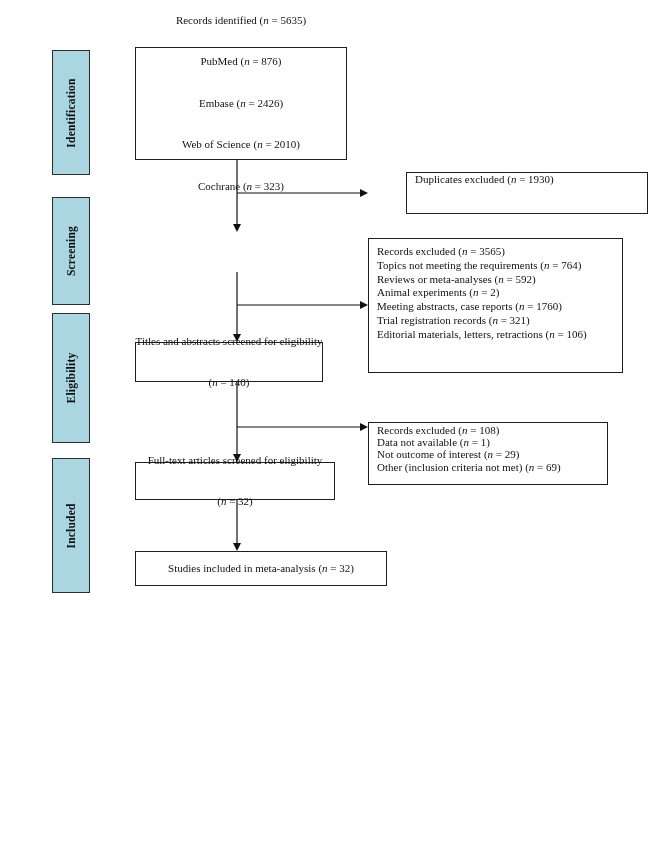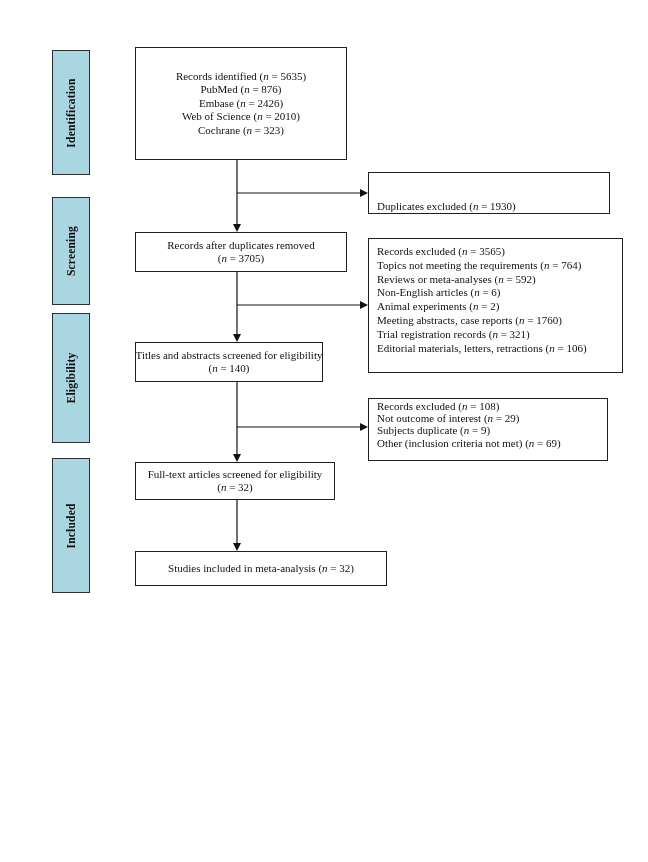--- a/index.html
+++ b/index.html
@@ -37,40 +37,43 @@
     letter-spacing: 0.2px;
   }
   .flow {
     display: flex;
     flex-direction: column;
     align-items: center;
     justify-content: center;
     text-align: center;
     font-size: 11px;
     line-height: 13.5px;
+    gap: 28px;
   }
   .flow .line { white-space: nowrap; }
   .excl {
     font-size: 11px;
     text-align: left;
   }
   .excl .line { white-space: nowrap; }
   .excl-single {
     display: flex;
-    align-items: flex-end;
+    align-items: flex-start;
     padding-left: 8px;
     line-height: 13px;
+    margin-left: 38px;
   }
   .excl-multi-lg {
     padding: 6px 6px 16px 8px;
     line-height: 13.8px;
   }
   .excl-multi-sm {
     padding: 1px 6px 0 8px;
     line-height: 12.2px;
+    margin-top: 24px;
   }
   .connectors {
     position: absolute;
     left: 0;
     top: 0;
     pointer-events: none;
   }
 </style>
 </head>
 <body>
@@ -106,24 +109,20 @@
   </div>
 
   <div class="box flow" style="left:135px; top:47px; width:212px; height:113px; border-width:1.4px">
     <div class="line">Records identified (<i>n</i> = 5635)</div>
     <div class="line">PubMed (<i>n</i> = 876)</div>
     <div class="line">Embase (<i>n</i> = 2426)</div>
     <div class="line">Web of Science (<i>n</i> = 2010)</div>
     <div class="line">Cochrane (<i>n</i> = 323)</div>
   </div>
 
-  <div class="box flow" style="left:135px; top:232px; width:212px; height:40px">
-    <div class="line">Records after duplicates removed</div>
-    <div class="line">(<i>n</i> = 3705)</div>
-  </div>
 
   <div class="box flow" style="left:135px; top:342px; width:188px; height:40px">
     <div class="line">Titles and abstracts screened for eligibility</div>
     <div class="line">(<i>n</i> = 140)</div>
   </div>
 
   <div class="box flow" style="left:135px; top:462px; width:200px; height:38px">
     <div class="line">Full-text articles screened for eligibility</div>
     <div class="line">(<i>n</i> = 32)</div>
   </div>
@@ -133,27 +132,26 @@
   </div>
 
   <div class="box excl excl-single" style="left:368px; top:172px; width:242px; height:42px">
     <div class="line">Duplicates excluded (<i>n</i> = 1930)</div>
   </div>
 
   <div class="box excl excl-multi-lg" style="left:368px; top:238px; width:255px; height:135px">
     <div class="line">Records excluded (<i>n</i> = 3565)</div>
     <div class="line">Topics not meeting the requirements (<i>n</i> = 764)</div>
     <div class="line">Reviews or meta-analyses (<i>n</i> = 592)</div>
-    <div class="line">Non-English articles (<i>n</i> = 6)</div>
     <div class="line">Animal experiments (<i>n</i> = 2)</div>
     <div class="line">Meeting abstracts, case reports (<i>n</i> = 1760)</div>
     <div class="line">Trial registration records (<i>n</i> = 321)</div>
     <div class="line">Editorial materials, letters, retractions (<i>n</i> = 106)</div>
   </div>
 
   <div class="box excl excl-multi-sm" style="left:368px; top:398px; width:240px; height:63px">
     <div class="line">Records excluded (<i>n</i> = 108)</div>
+    <div class="line">Data not available (<i>n</i> = 1)</div>
     <div class="line">Not outcome of interest (<i>n</i> = 29)</div>
-    <div class="line">Subjects duplicate (<i>n</i> = 9)</div>
     <div class="line">Other (inclusion criteria not met) (<i>n</i> = 69)</div>
   </div>
 
 </div>
 
 </body></html>

